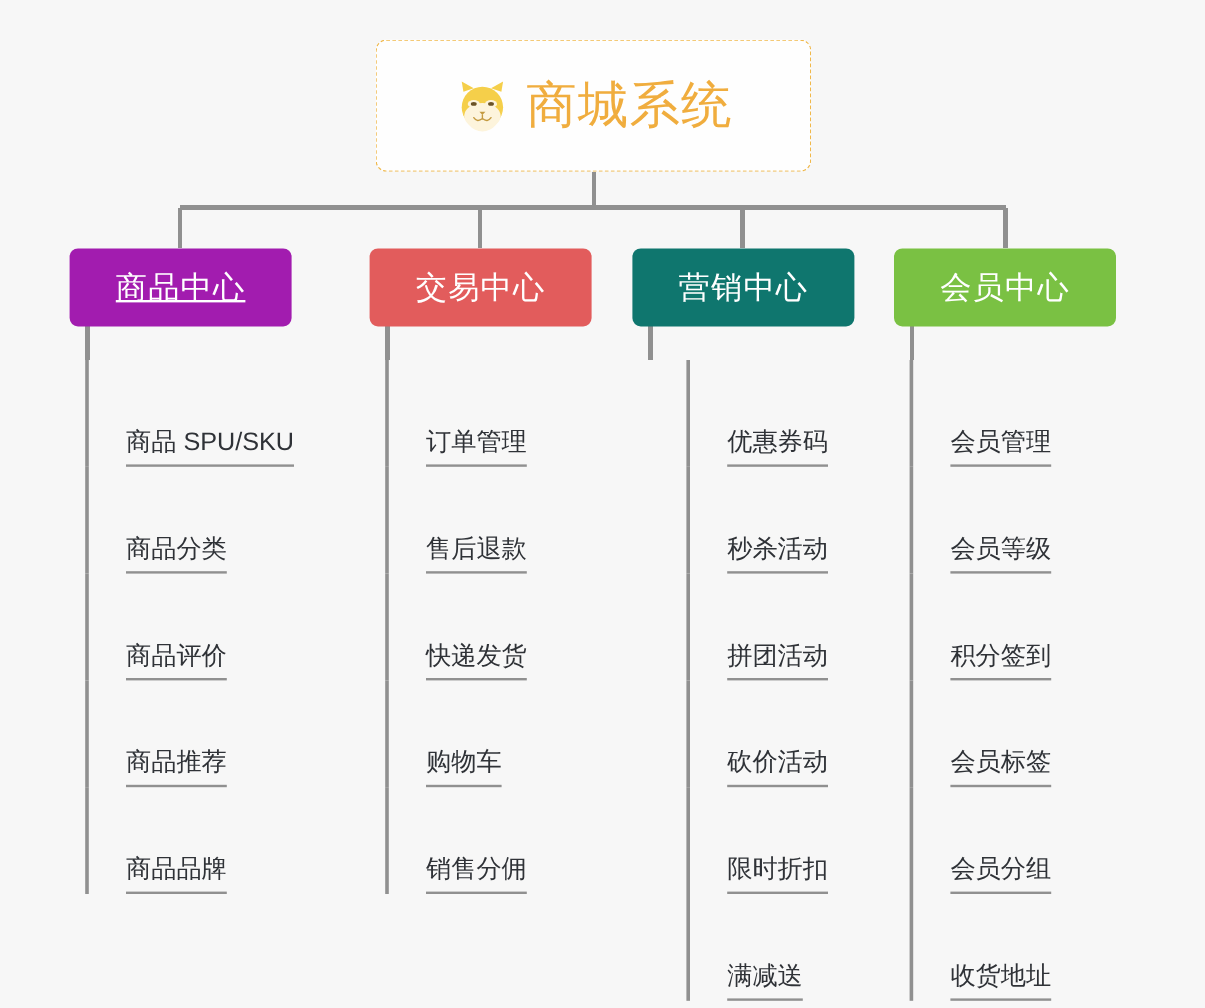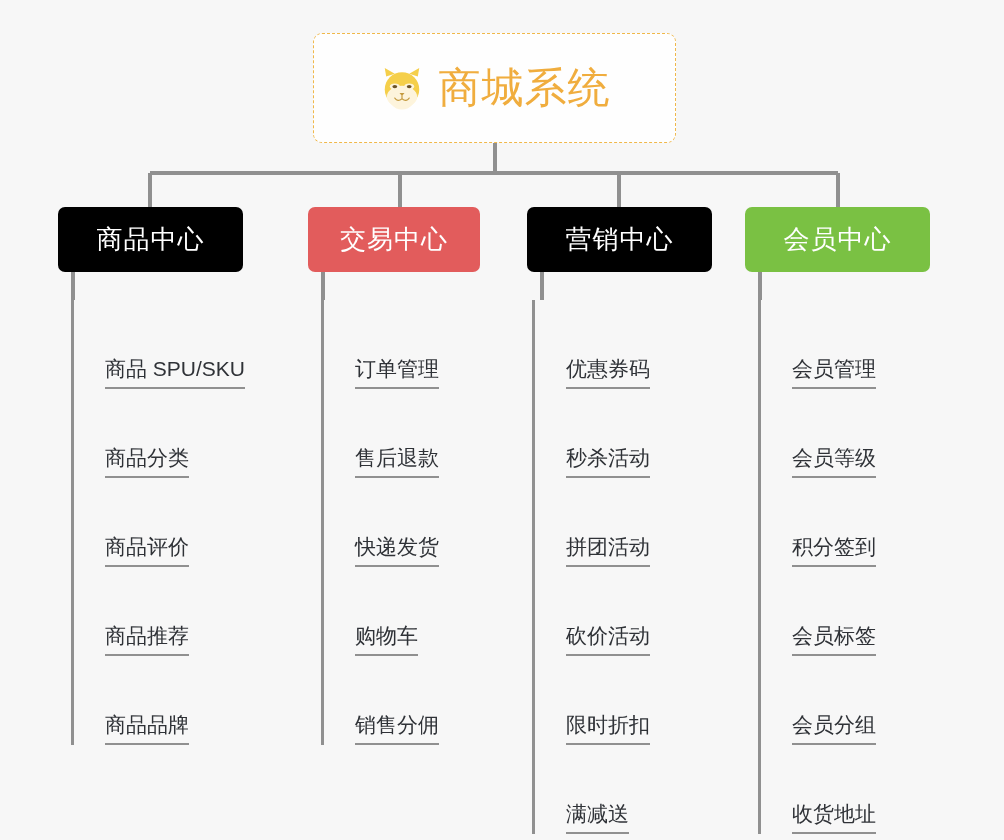--- a/index.html
+++ b/index.html
@@ -140,29 +140,29 @@
       <ellipse cx="22" cy="30" rx="3.4" ry="2.2" fill="#6b5326"></ellipse>
       <ellipse cx="42" cy="30" rx="3.4" ry="2.2" fill="#6b5326"></ellipse>
 
       <path d="M28.5 39 L35.5 39 L32 43 Z" fill="#c49a3f"></path>
 
       <path d="M32 43 L32 47 M32 47 q-6 5 -10 -1 M32 47 q6 5 10 -1" stroke="#c49a3f" stroke-width="1.6" fill="none" stroke-linecap="round"></path>
     </svg>
     <span class="root-title">商城系统</span>
   </div>
 
-  <div class="cat-box" style="left:58px; top:207px; width:185px; background:#000000;">
+  <div class="cat-box" style="left:58px; top:207px; width:185px; background:#a21caf;text-decoration:underline;">
     <span>商品中心</span>
   </div>
 
-  <div class="cat-box" style="left:308px; top:207px; width:172px; background:#e25c5c;">
+  <div class="cat-box" style="left:308px; top:207px; width:185px; background:#e25c5c;">
     <span>交易中心</span>
   </div>
 
-  <div class="cat-box" style="left:527px; top:207px; width:185px; background:#000000;">
+  <div class="cat-box" style="left:527px; top:207px; width:185px; background:#0f766e;">
     <span>营销中心</span>
   </div>
 
   <div class="cat-box" style="left:745px; top:207px; width:185px; background:#7ac143;">
     <span>会员中心</span>
   </div>
 
   <div class="leaf-col" style="left:71px; top:300px;">
     <div class="leaf">
         <span class="leaf-inner">商品 SPU/SKU</span>
@@ -192,21 +192,21 @@
         <span class="leaf-inner">快递发货</span>
       </div>
     <div class="leaf">
         <span class="leaf-inner">购物车</span>
       </div>
     <div class="leaf">
         <span class="leaf-inner">销售分佣</span>
       </div>
   </div>
 
-  <div class="leaf-col" style="left:532px; top:300px;text-align:right;">
+  <div class="leaf-col" style="left:572px; top:300px;text-align:right;">
     <div class="leaf">
         <span class="leaf-inner">优惠券码</span>
       </div>
     <div class="leaf">
         <span class="leaf-inner">秒杀活动</span>
       </div>
     <div class="leaf">
         <span class="leaf-inner">拼团活动</span>
       </div>
     <div class="leaf">

